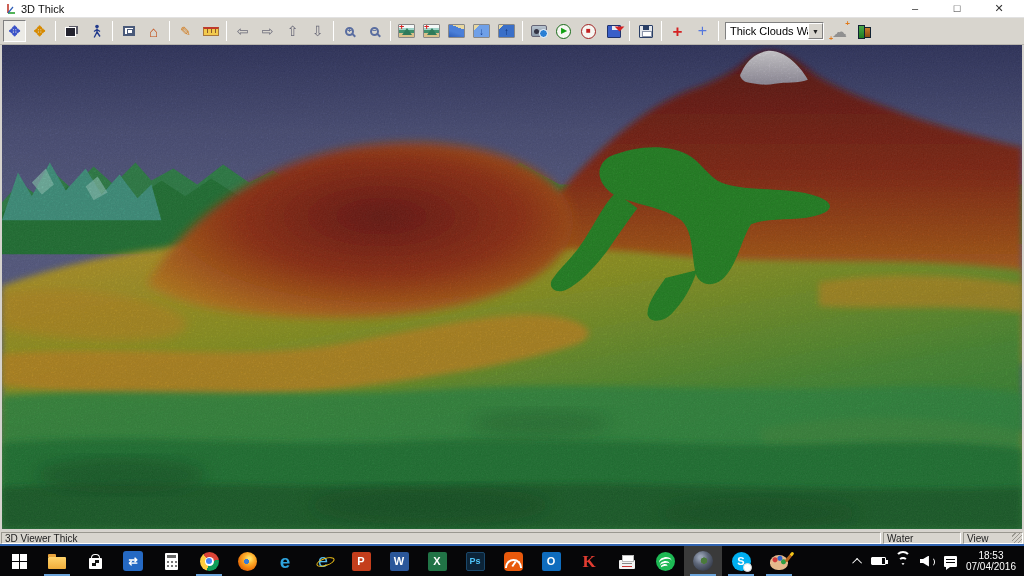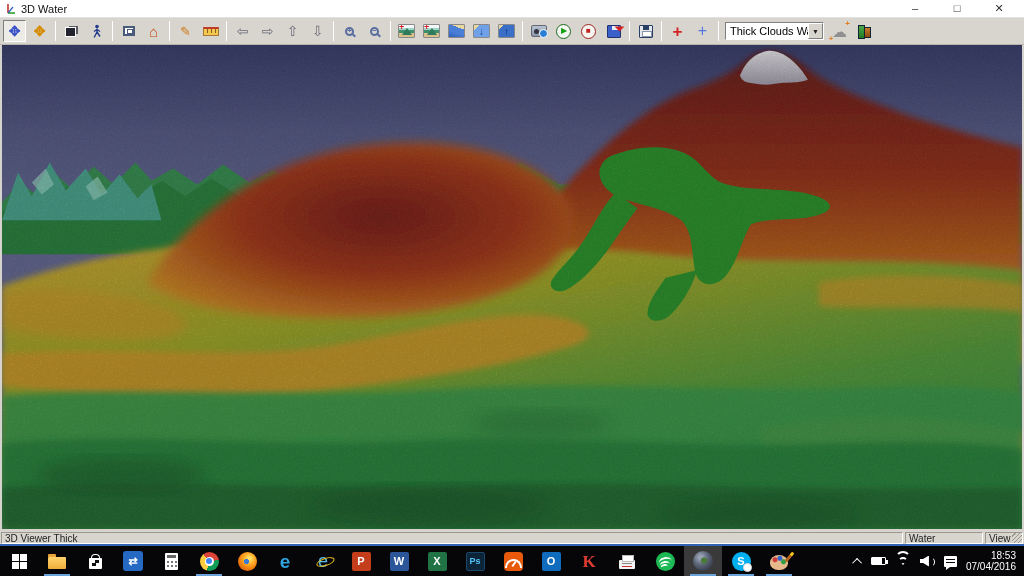--- a/index.html
+++ b/index.html
@@ -67,21 +67,21 @@
 
   
   .viewport{height:486px;border:2px solid #d6d3ce;border-top:none;background:#3c4270;}
   .viewport svg{display:block;width:100%;height:100%;}
 
   
   .statusbar{height:13px;background:#d8d5ce;display:flex;align-items:stretch;padding:1px 1px 0 1px;font-size:10px;color:#222;}
   .spanel{border:1px solid;border-color:#9a9890 #ffffff #ffffff #9a9890;padding:0 3px;display:flex;align-items:center;white-space:nowrap;overflow:hidden;}
   .spanel.main{flex:1;margin-right:2px;}
   .spanel.rot{width:78px;margin-right:2px;}
-  .spanel.view{width:38px;position:relative;}
+  .spanel.view{width:60px;position:relative;}
   .grip{position:absolute;right:0;bottom:0;width:10px;height:10px;background:repeating-linear-gradient(135deg,transparent 0 2px,#9a9890 2px 3px);}
 
   
   .accentline{height:2px;background:#3265b1;}
   .taskbar{height:30px;background:#060608;display:flex;align-items:stretch;}
   .tb-app{width:38px;display:flex;align-items:center;justify-content:center;position:relative;flex:0 0 auto;}
   .tb-app.open::after{content:"";position:absolute;left:6px;right:6px;bottom:0;height:2px;background:#6aa3d9;}
   .tb-app.active{background:#3a3a3a;}
   .win-logo{width:15px;height:15px;background:
     linear-gradient(#fff,#fff) 0 0/7px 7px no-repeat,
@@ -145,34 +145,34 @@
   .wifi i{position:absolute;bottom:0;left:50%;transform:translateX(-50%);border:2px solid transparent;border-top-color:#fff;border-radius:50%;}
   .wifi i:nth-child(1){width:16px;height:16px;}
   .wifi i:nth-child(2){width:10px;height:10px;}
   .wifi i:nth-child(3){width:4px;height:4px;border-top-color:#fff;}
   .vol{width:15px;height:11px;position:relative;}
   .vol::before{content:"";position:absolute;left:0;top:0;width:9px;height:11px;background:#fff;clip-path:polygon(0 32%,35% 32%,100% 0,100% 100%,35% 68%,0 68%);}
   .vol::after{content:"";position:absolute;right:0;top:1px;width:8px;height:8px;border:1.5px solid transparent;border-right-color:#fff;border-radius:50%;}
   .notif{width:13px;height:11px;background:#fff;border-radius:1px;position:relative;}
   .notif::after{content:"";position:absolute;left:2px;bottom:-3px;width:0;height:0;border-top:3px solid #fff;border-right:4px solid transparent;}
   .notif::before{content:"";position:absolute;left:2px;top:3px;width:9px;height:1.5px;background:#060608;box-shadow:0 3px #060608;}
-  .clock{font-size:10px;line-height:11px;text-align:right;color:#fff;}
+  .clock{font-size:10px;line-height:11px;text-align:center;color:#fff;}
 </style>
 </head>
 <body>
 
 <div class="window">
 
   <div class="titlebar">
     <svg class="app-ico" viewBox="0 0 13 13">
       <path d="M4 11 L4 2" stroke="#c0392b" stroke-width="1.6" fill="none"></path>
       <path d="M4 11 L11 11" stroke="#27a12f" stroke-width="1.6" fill="none"></path>
       <path d="M4 11 L9 5" stroke="#2f5fb8" stroke-width="1.2" fill="none"></path>
     </svg>
-    <span class="title">3D Water</span>
+    <span class="title">3D Thick</span>
     <div class="winctl">
       <span>–</span>
       <span>□</span>
       <span>✕</span>
     </div>
   </div>
 
   <div class="toolbar">
     <span class="tbtn pressed">
         <span class="g panblue">✥</span>

